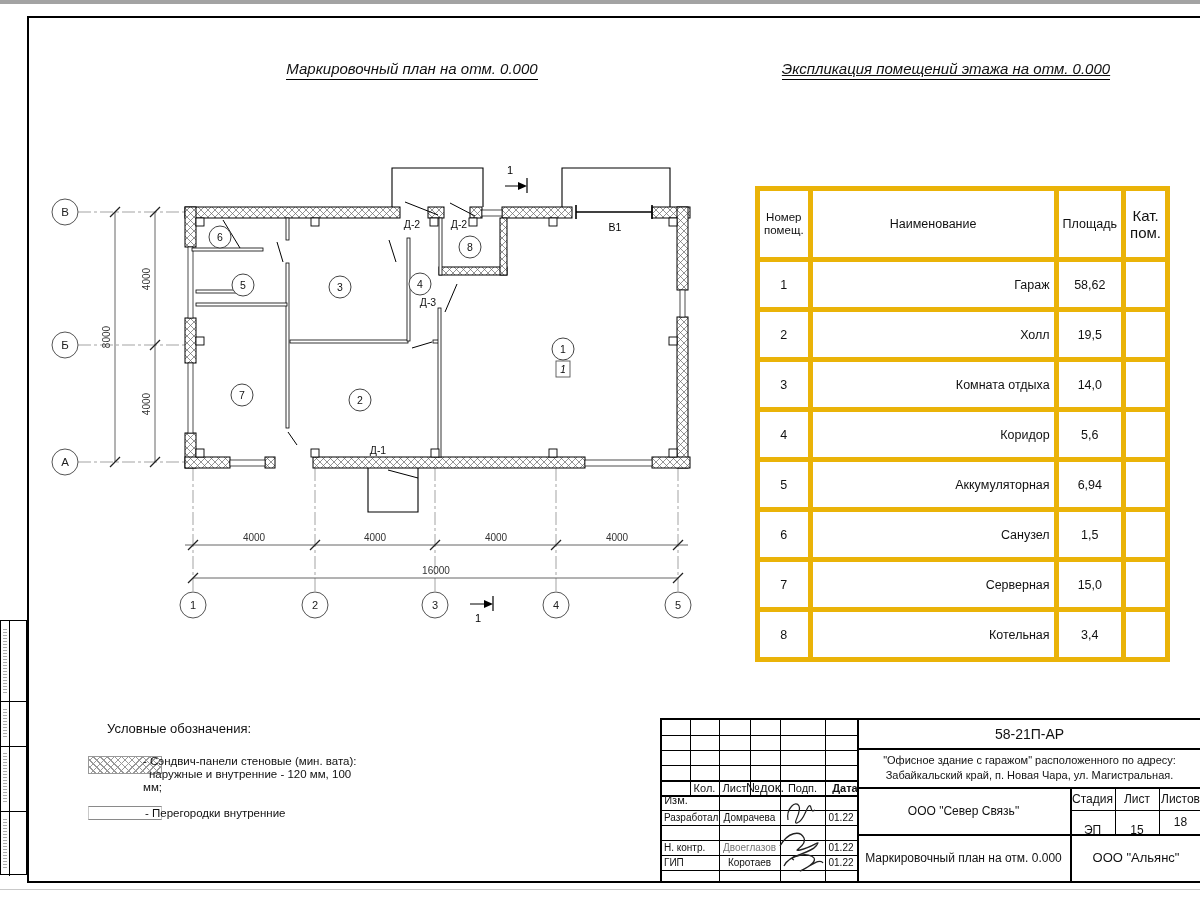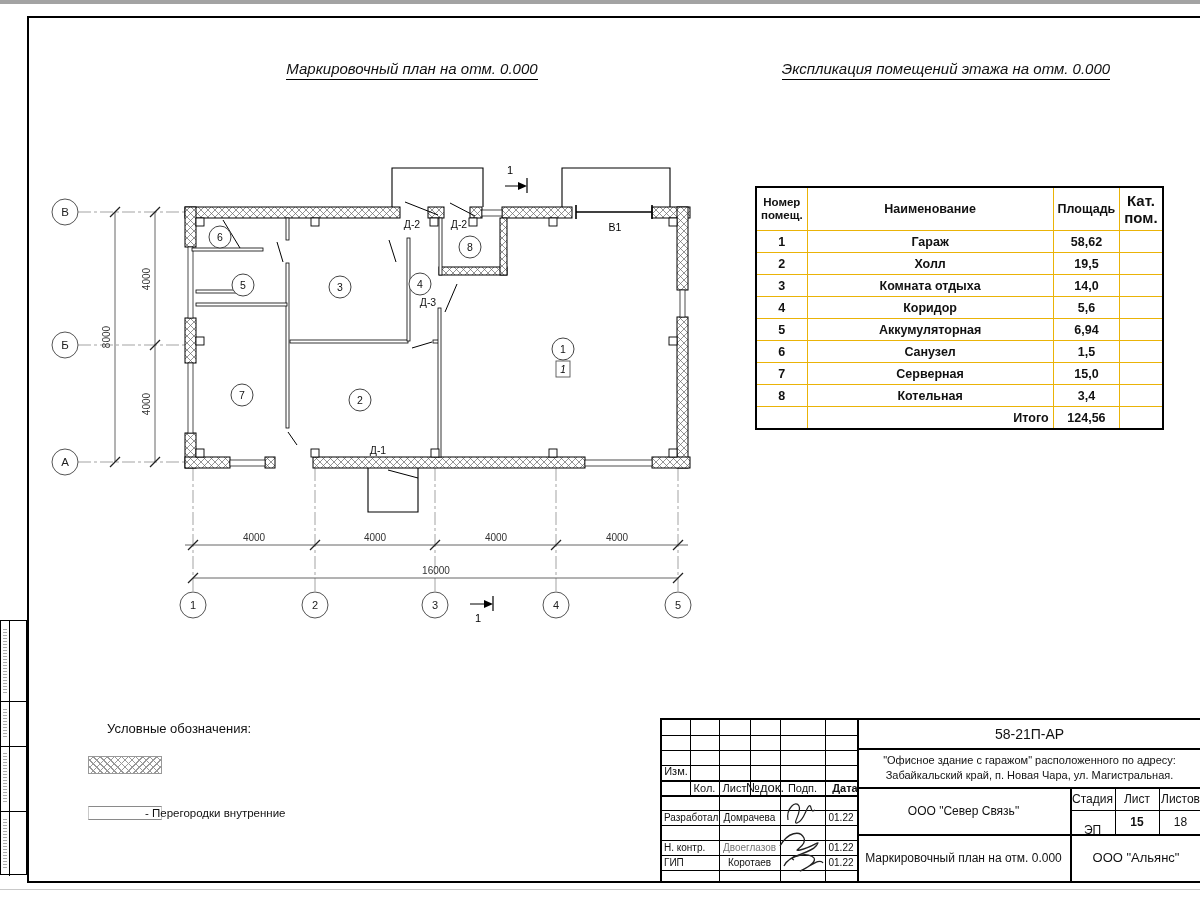--- a/index.html
+++ b/index.html
@@ -8,26 +8,26 @@
   .abs{position:absolute;}
   .edge-top{left:0;top:0;width:1200px;height:4px;background:#a3a3a3;}
   .edge-bottom{left:0;top:889px;width:1200px;height:1px;background:#c9c9c9;}
   .frame-left{left:27px;top:16px;width:2px;height:867px;background:#000;}
   .frame-top{left:27px;top:16px;width:1173px;height:2px;background:#000;}
   .frame-bottom{left:27px;top:881px;width:1173px;height:2px;background:#000;}
   .drawing-title{top:60px;text-align:center;font-size:15px;font-style:italic;}
   .drawing-title span{border-bottom:1px solid #000;padding-bottom:2px;}
   
   table.expl{border-collapse:collapse;font-size:12.5px;}
-  table.expl th,table.expl td{border:1px solid #eab308;padding:0 4px;font-weight:bold;}
+  table.expl th,table.expl td{border:5px solid #eab308;padding:12px 4px;font-weight:normal;}
   table.expl{border:2px solid #000;}
   table.expl th{height:42px;line-height:1.15;}
   table.expl td{height:21px;}
   td.c,th.c{text-align:center;}
-  td.l{text-align:center;padding-left:8px;margin-top:40px;}
+  td.l{text-align:right;padding-left:8px;margin-top:40px;}
   td.r{text-align:right;padding-right:10px;}
   
   .legend-title{font-size:13px;}
   .legend-text{font-size:11.5px;line-height:13px;}
   .swatch-hatch{width:72px;height:16px;border:1px solid #999;
     background:repeating-linear-gradient(45deg,transparent 0 4px,#999 4px 5px),
                repeating-linear-gradient(-45deg,transparent 0 4px,#999 4px 5px);}
   .swatch-thin{width:72px;height:12px;border:1px solid #c9c9c9;border-top:1px solid #8a8a8a;border-bottom:1px solid #8a8a8a;background:#fff;}
   .notes{font-size:11px;line-height:12.5px;color:#222;}
   
@@ -48,21 +48,21 @@
 
   <div class="abs edge-top"></div>
   <div class="abs edge-bottom"></div>
   <div class="abs frame-left"></div>
   <div class="abs frame-top"></div>
   <div class="abs frame-bottom"></div>
 
   <div class="abs drawing-title" style="left:262px;width:300px;">
     <span>Маркировочный план на отм. 0.000</span>
   </div>
-  <div class="abs drawing-title" style="left:776px;width:340px;">
+  <div class="abs drawing-title" style="left:776px;width:340px;text-decoration:underline;">
     <span>Экспликация помещений этажа на отм. 0.000</span>
   </div>
 
   <svg class="abs" style="left:40px;top:140px;" width="680" height="500" viewBox="0 0 680 500" font-family="Liberation Sans, DejaVu Sans, sans-serif">
     <defs>
       <pattern id="xh" width="7" height="7" patternUnits="userSpaceOnUse">
         <rect width="7" height="7" fill="#fff"></rect>
         <path d="M0 7 L7 0 M0 0 L7 7" stroke="#666" stroke-width="0.7"></path>
       </pattern>
     </defs>
@@ -327,31 +327,29 @@
           <td class="l">Серверная</td>
           <td class="c">15,0</td>
           <td></td>
         </tr>
     <tr>
           <td class="c">8</td>
           <td class="l">Котельная</td>
           <td class="c">3,4</td>
           <td></td>
         </tr>
-    <tr>
-      <td></td>
-      <td class="r">Итого</td>
-      <td class="c">124,56</td>
-      <td></td>
-    </tr>
   </tbody>
     </table>
 
   <div class="abs legend-title" style="left:107px;top:721px;">Условные обозначения:</div>
   <div class="abs swatch-hatch" style="left:88px;top:756px;"></div>
+  <div class="abs legend-text" style="left:143px;top:755px;width:230px;">
+    <span>- Сэндвич-панели стеновые (мин. вата):</span><br>
+    <span style="padding-left:6px;">наружные и внутренние - 120 мм, 100 мм;</span>
+  </div>
   <div class="abs swatch-thin" style="left:88px;top:806px;"></div>
   <div class="abs legend-text" style="left:145px;top:807px;width:220px;">- Перегородки внутренние</div>
 
 
   <div class="abs stamp">
     <div class="ln" style="left:8px;top:0;width:1px;height:255px;"></div>
     <div class="ln" style="left:0;top:80px;width:27px;height:1px;"></div>
     <div class="ln" style="left:0;top:125px;width:27px;height:1px;"></div>
     <div class="ln" style="left:0;top:190px;width:27px;height:1px;"></div>
     <div class="micro" style="left:2px;top:8px;height:64px;"></div>
@@ -380,21 +378,21 @@
     <div class="ln" style="left:195px;top:0;width:1.5px;height:161px;"></div>
 
     <div class="ln" style="left:195px;top:28px;width:345px;height:1.5px;"></div>
     <div class="ln" style="left:195px;top:67px;width:345px;height:1.5px;"></div>
     <div class="ln" style="left:195px;top:114px;width:345px;height:1.5px;"></div>
     <div class="ln" style="left:408px;top:67px;width:1.5px;height:94px;"></div>
     <div class="ln" style="left:453px;top:67px;width:1px;height:47px;"></div>
     <div class="ln" style="left:497px;top:67px;width:1px;height:47px;"></div>
     <div class="ln" style="left:408px;top:90px;width:132px;height:1px;"></div>
 
-    <div class="cell fs11" style="left:0;top:43px;width:28px;height:15px;">Изм.</div>
+    <div class="cell fs11" style="left:0;top:72px;width:28px;height:15px;">Изм.</div>
     <div class="cell fs11" style="left:28px;top:60px;width:29px;height:15px;">Кол.</div>
     <div class="cell fs11" style="left:57px;top:60px;width:31px;height:15px;">Лист</div>
     <div class="cell fs9" style="left:88px;top:60px;width:30px;height:15px;">№док.</div>
     <div class="cell fs11" style="left:118px;top:60px;width:45px;height:15px;">Подп.</div>
     <div class="cell fs11" style="left:163px;top:60px;width:40px;height:15px;font-weight:bold;">Дата</div>
 
     <div class="cell fs10" style="left:2px;top:90px;width:55px;height:15px;justify-content:flex-start;">Разработал</div>
     <div class="cell fs10" style="left:57px;top:90px;width:61px;height:15px;">Домрачева</div>
     <div class="cell fs10" style="left:163px;top:90px;width:32px;height:15px;">01.22</div>
     <div class="cell fs10" style="left:2px;top:120px;width:55px;height:15px;justify-content:flex-start;">Н. контр.</div>
@@ -415,19 +413,19 @@
     <div class="cell fs14" style="left:195px;top:0;width:345px;height:28px;">58-21П-АР</div>
     <div class="cell fs11" style="left:195px;top:28px;width:345px;height:39px;flex-direction:column;line-height:1.3;">
       <span>"Офисное здание с гаражом" расположенного по адресу:</span>
       <span>Забайкальский край, п. Новая Чара, ул. Магистральная.</span>
     </div>
     <div class="cell fs12" style="left:195px;top:67px;width:213px;height:47px;">ООО "Север Связь"</div>
     <div class="cell fs12" style="left:408px;top:67px;width:45px;height:23px;">Стадия</div>
     <div class="cell fs12" style="left:453px;top:67px;width:44px;height:23px;">Лист</div>
     <div class="cell fs12" style="left:497px;top:67px;width:43px;height:23px;">Листов</div>
     <div class="cell fs12" style="left:408px;top:90px;width:45px;height:40px;">ЭП</div>
-    <div class="cell fs12" style="left:453px;top:90px;width:44px;height:24px;font-weight:bold;">15</div>
+    <div class="cell fs12" style="left:453px;top:98px;width:44px;height:24px;">15</div>
     <div class="cell fs12" style="left:497px;top:90px;width:43px;height:24px;">18</div>
     <div class="cell fs12" style="left:195px;top:114px;width:213px;height:47px;">Маркировочный план на отм. 0.000</div>
     <div class="cell fs13" style="left:408px;top:114px;width:132px;height:47px;">ООО "Альянс"</div>
   </div>
 
 </div>
 
 </body></html>

